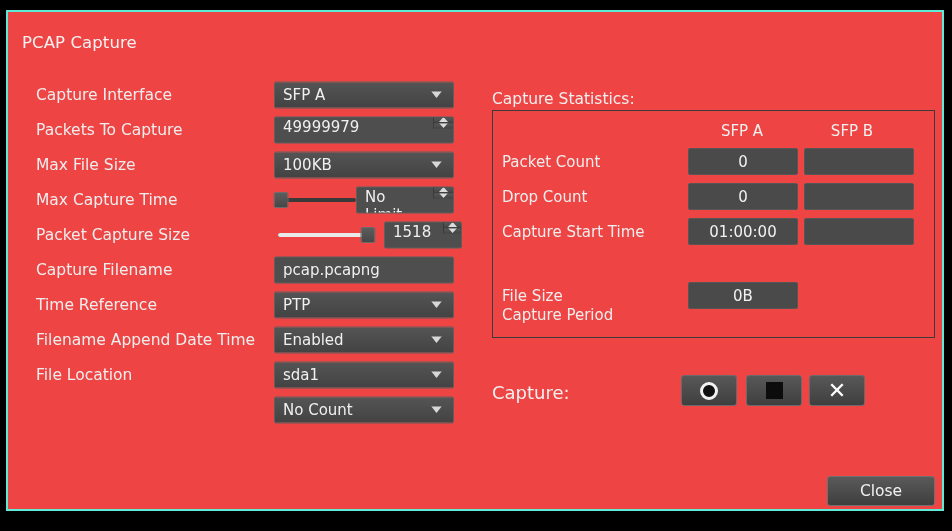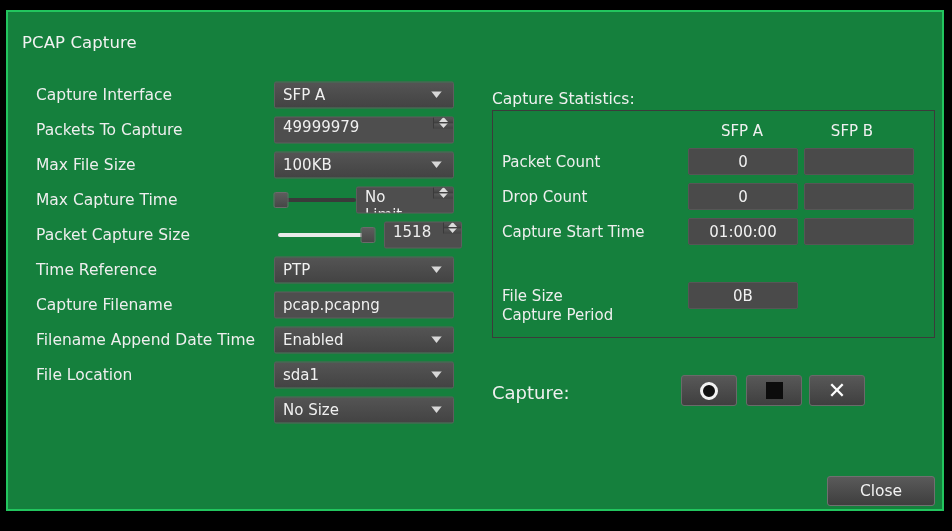--- a/index.html
+++ b/index.html
@@ -16,22 +16,22 @@
   }
 
   
   #dialog {
     position: absolute;
     left: 6px;
     top: 10px;
     width: 938px;
     height: 501px;
     box-sizing: border-box;
-    background: #15803d;
-    border: 2px solid #22c55e;
+    background: #ef4444;
+    border: 2px solid #5eead4;
   }
 
   #dialog-title {
     position: absolute;
     left: 14px;
     top: 21px;
     font-size: 16.5px;
     color: #f2f2f2;
     letter-spacing: .1px;
   }
@@ -381,53 +381,53 @@
               <span class="tri-up"></span>
             </div>
           <div>
               <span class="tri-down"></span>
             </div>
         </div>
       </div>
     </div>
 
     <div class="form-row">
-      <div class="form-label">Time Reference</div>
-      <div class="ctl combo">
-        <div class="val">PTP</div>
-        <div class="chevron"></div>
-      </div>
-    </div>
-
-    <div class="form-row">
       <div class="form-label">Capture Filename</div>
       <div class="ctl textfield">
         <div class="val">pcap.pcapng</div>
       </div>
     </div>
 
     <div class="form-row">
+      <div class="form-label">Time Reference</div>
+      <div class="ctl combo">
+        <div class="val">PTP</div>
+        <div class="chevron"></div>
+      </div>
+    </div>
+
+    <div class="form-row">
       <div class="form-label">Filename Append Date Time</div>
       <div class="ctl combo">
         <div class="val">Enabled</div>
         <div class="chevron"></div>
       </div>
     </div>
 
     <div class="form-row">
       <div class="form-label">File Location</div>
       <div class="ctl combo">
         <div class="val">sda1</div>
         <div class="chevron"></div>
       </div>
     </div>
 
     <div class="form-row">
       <div class="ctl combo">
-        <div class="val">No Size</div>
+        <div class="val">No Count</div>
         <div class="chevron"></div>
       </div>
     </div>
 
   </div>
 
   <div id="stats-caption">Capture Statistics:</div>
 
   <div id="stats-box">
 

